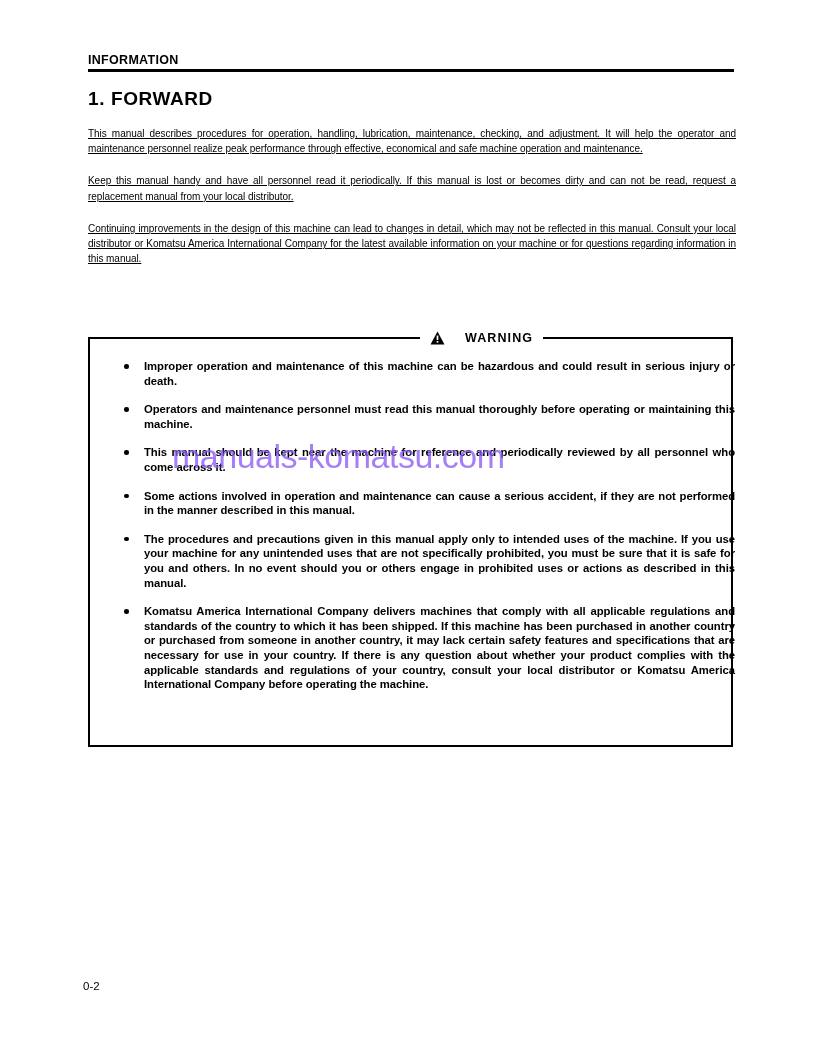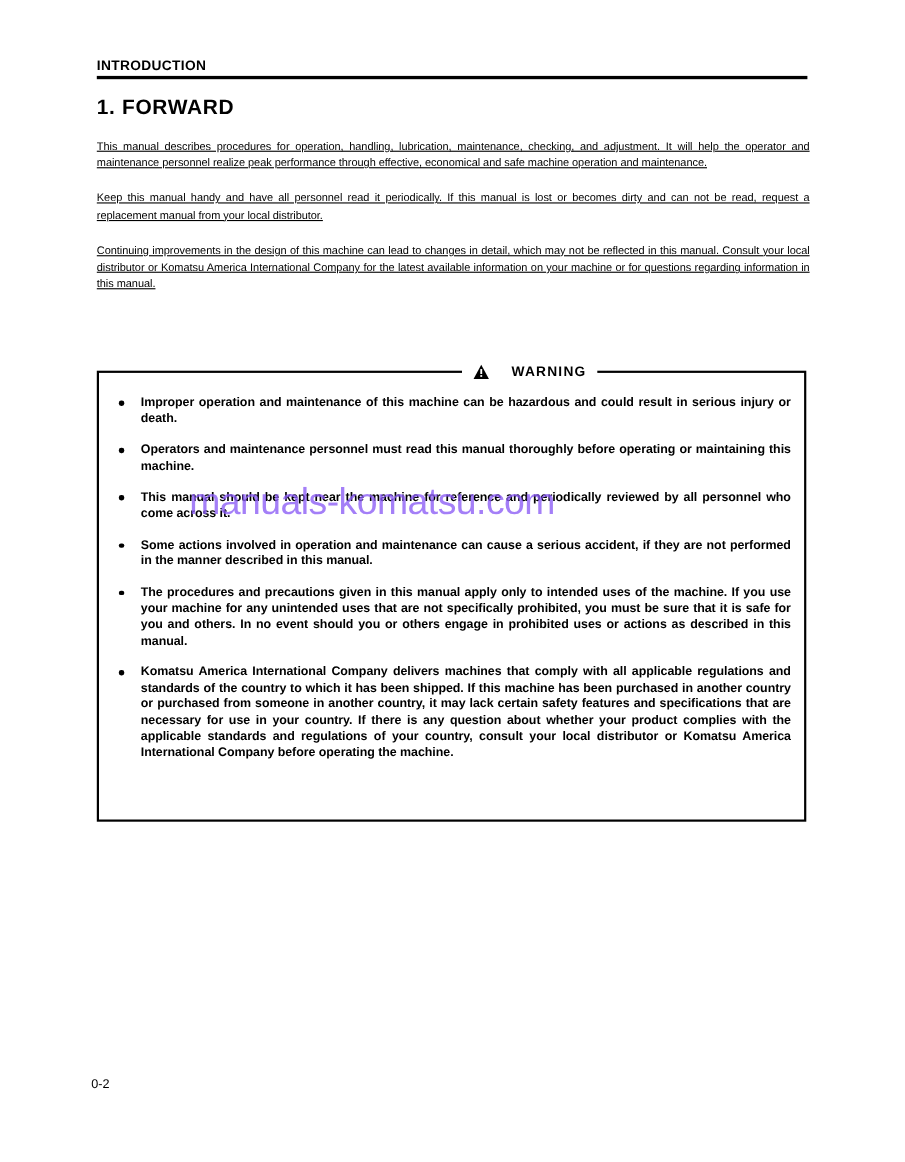--- a/index.html
+++ b/index.html
@@ -102,21 +102,21 @@
   }
   .warning-legend-label {
     font-size: 12.5px;
     font-weight: bold;
     letter-spacing: 1.1px;
     line-height: 14px;
   }
 
   .bullets {
     position: absolute;
-    left: 12px;
+    left: 28px;
     top: 20px;
     width: 617px;
   }
   .bullet {
     position: relative;
     padding-left: 26px;
     margin-bottom: 14px;
     font-size: 11.3px;
     font-weight: bold;
     line-height: 14.6px;
@@ -155,21 +155,21 @@
     font-size: 11.5px;
     line-height: 14px;
   }
 </style>
 </head>
 <body>
 
 <div class="page">
 
   <div class="header">
-    <div class="header-title">INTRODUCTION</div>
+    <div class="header-title">INFORMATION</div>
     <div class="header-rule"></div>
   </div>
 
   <div class="section-title">1. FORWARD</div>
 
   <div class="intro">
     <p>This manual describes procedures for operation, handling, lubrication, maintenance, checking, and adjustment. It will help the operator and maintenance personnel realize peak performance through effective, economical and safe machine operation and maintenance.</p>
     <p>Keep this manual handy and have all personnel read it periodically. If this manual is lost or becomes dirty and can not be read, request a replacement manual from your local distributor.</p>
     <p>Continuing improvements in the design of this machine can lead to changes in detail, which may not be reflected in this manual. Consult your local distributor or Komatsu America International Company for the latest available information on your machine or for questions regarding information in this manual.</p>
   </div>

